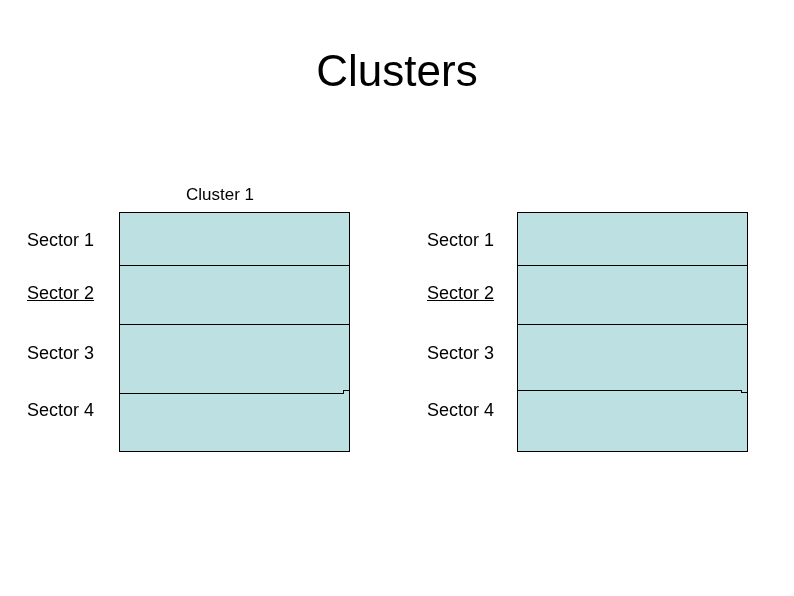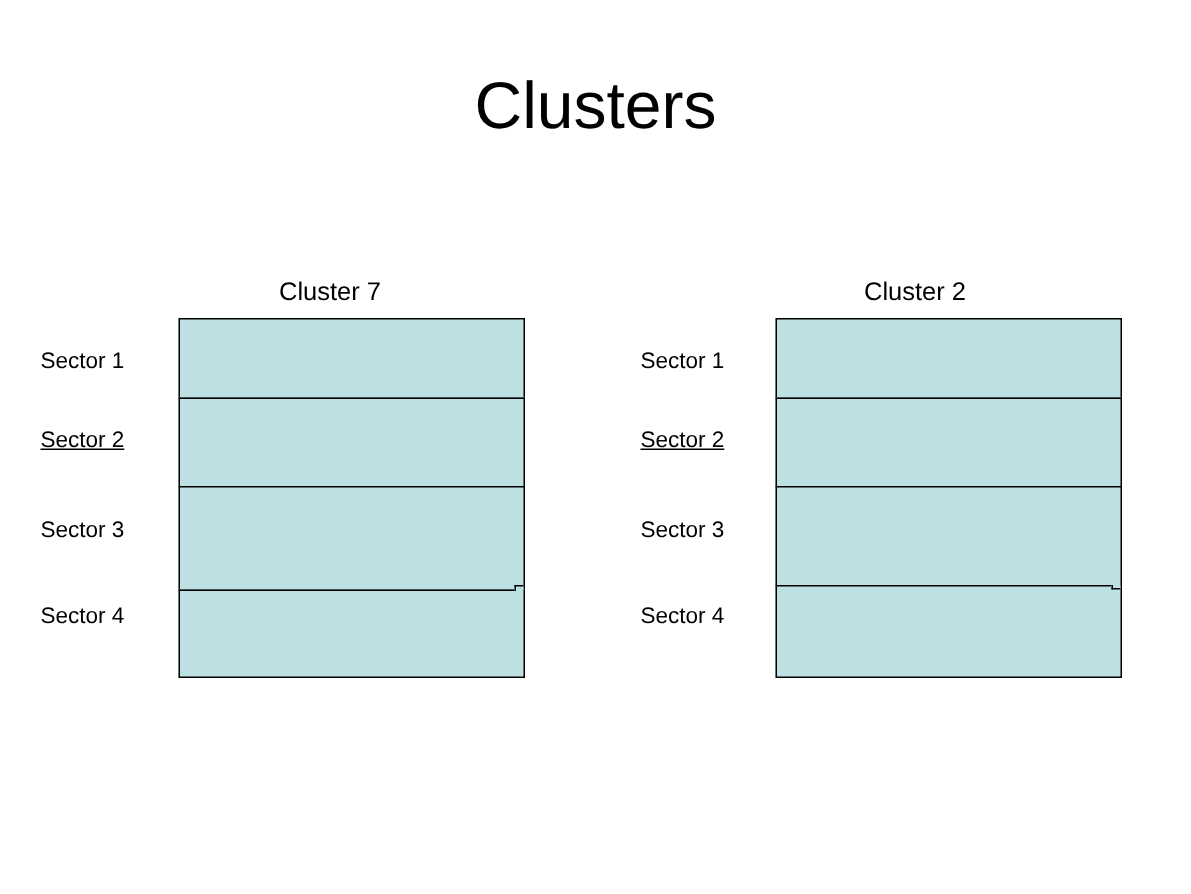--- a/index.html
+++ b/index.html
@@ -56,38 +56,37 @@
     border-top: 1px solid var(--border, #000000);
     border-left: 1px solid var(--border, #000000);
   }
   .notch.right-box {
     left: 741px; top: 390px; height: 3px;
     border-bottom: 1px solid var(--border, #000000);
     border-left: 1px solid var(--border, #000000);
   }
 
   .sector-label {
-    position: absolute; font-size: 15px; line-height: 17px; white-space: nowrap;
+    position: absolute; font-size: 18px; line-height: 17px; white-space: nowrap;
   }
   .col-left  .sector-label { left: 27px; }
   .col-right .sector-label { left: 427px; }
   .sector-label.r1 { top: 232px; }
   .sector-label.r2 { top: 285px; text-decoration: underline; }
   .sector-label.r3 { top: 345px; }
   .sector-label.r4 { top: 402px; }
 </style>
 </head>
 <body>
 
 <div class="slide">
 
   <div class="title">Clusters</div>
 
-  <div class="cluster-label c1">Cluster 7</div>
-  <div class="cluster-label c2">Cluster 2</div>
+  <div class="cluster-label c1">Cluster 1</div>
 
   <div class="col-left">
     <div class="sector-box s1"></div>
     <div class="sector-box s2"></div>
     <div class="sector-box s3"></div>
     <div class="sector-box s4"></div>
     <div class="notch left-box"></div>
 
     <div class="sector-label r1">Sector 1</div>
     <div class="sector-label r2">Sector 2</div>

